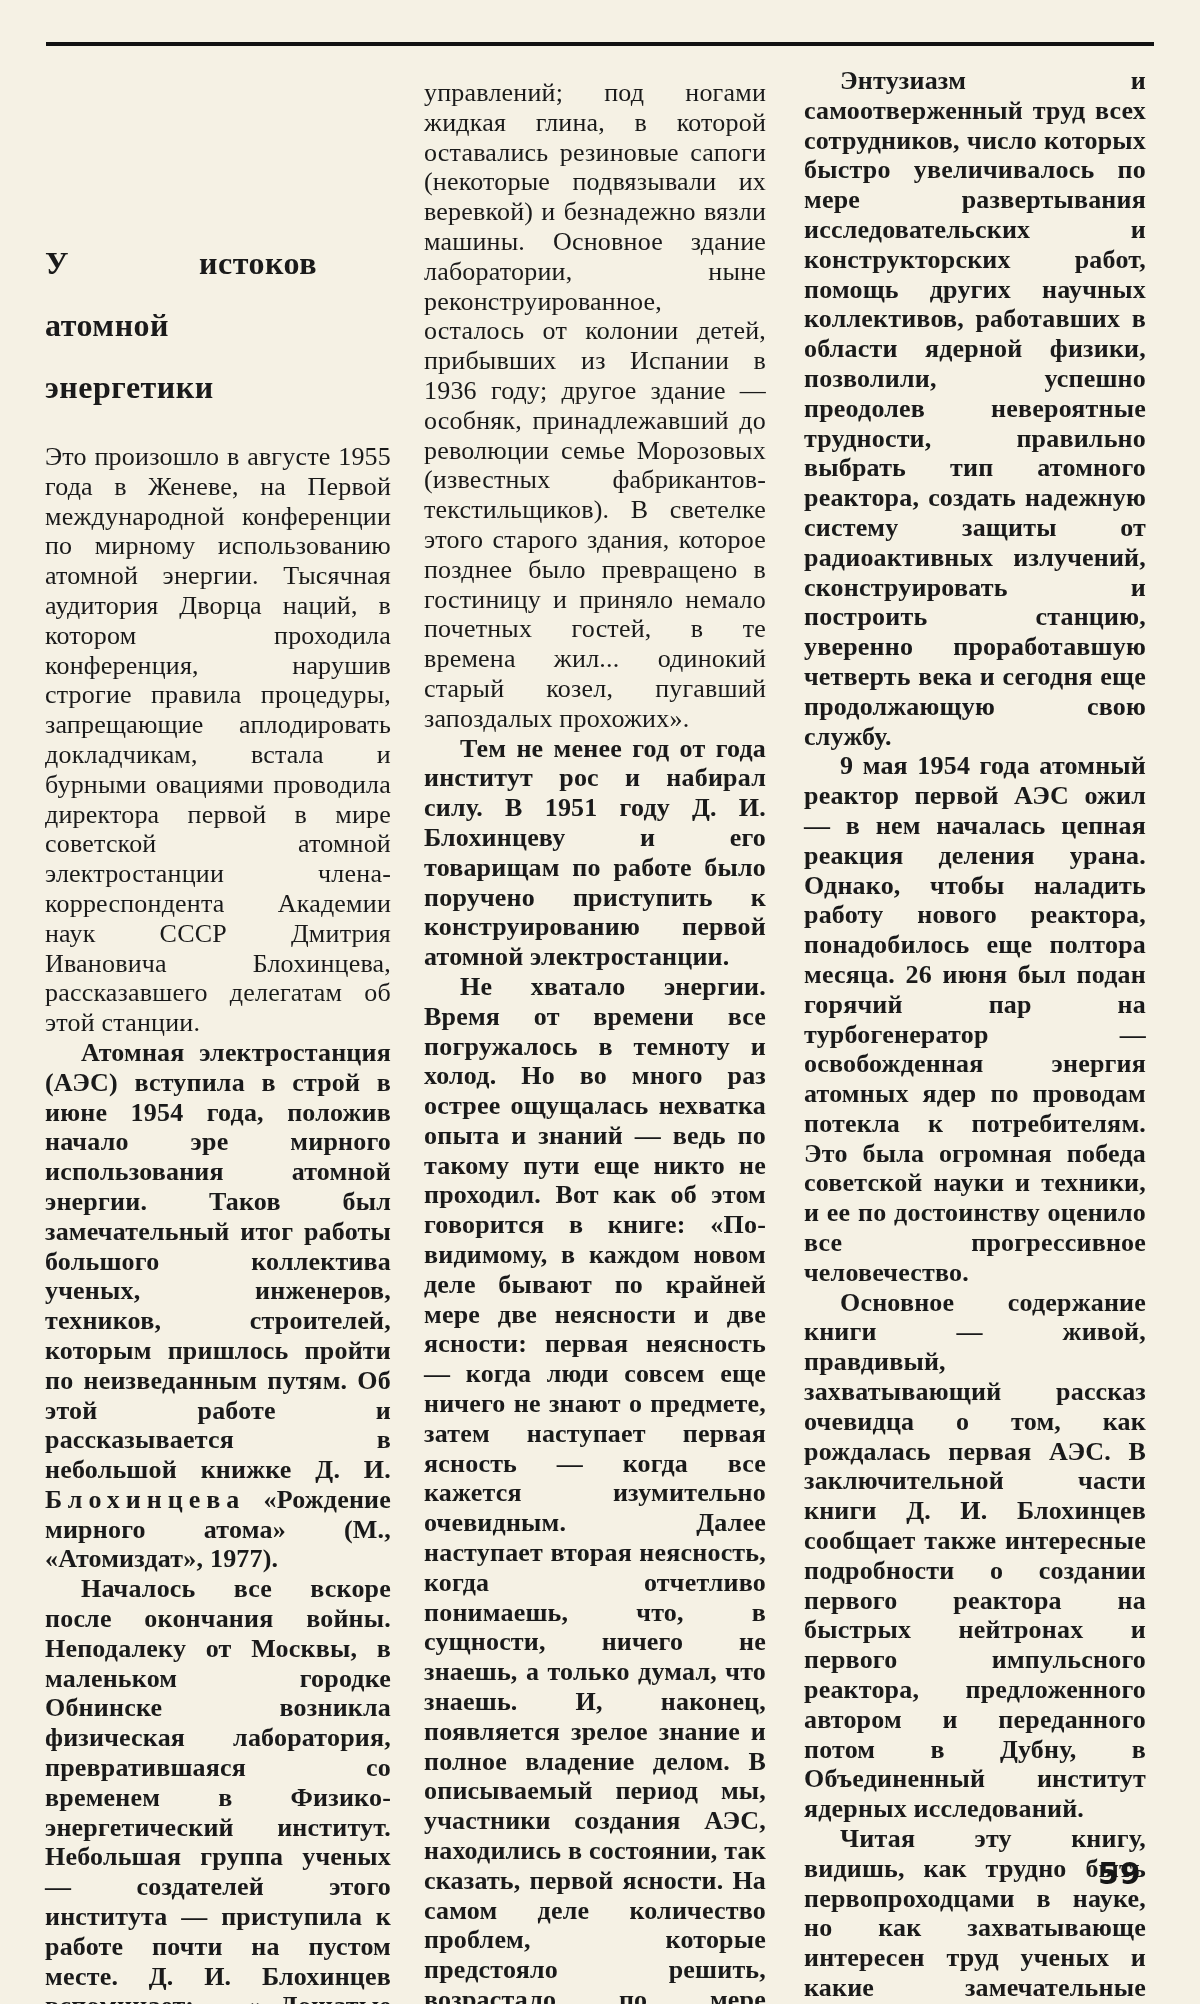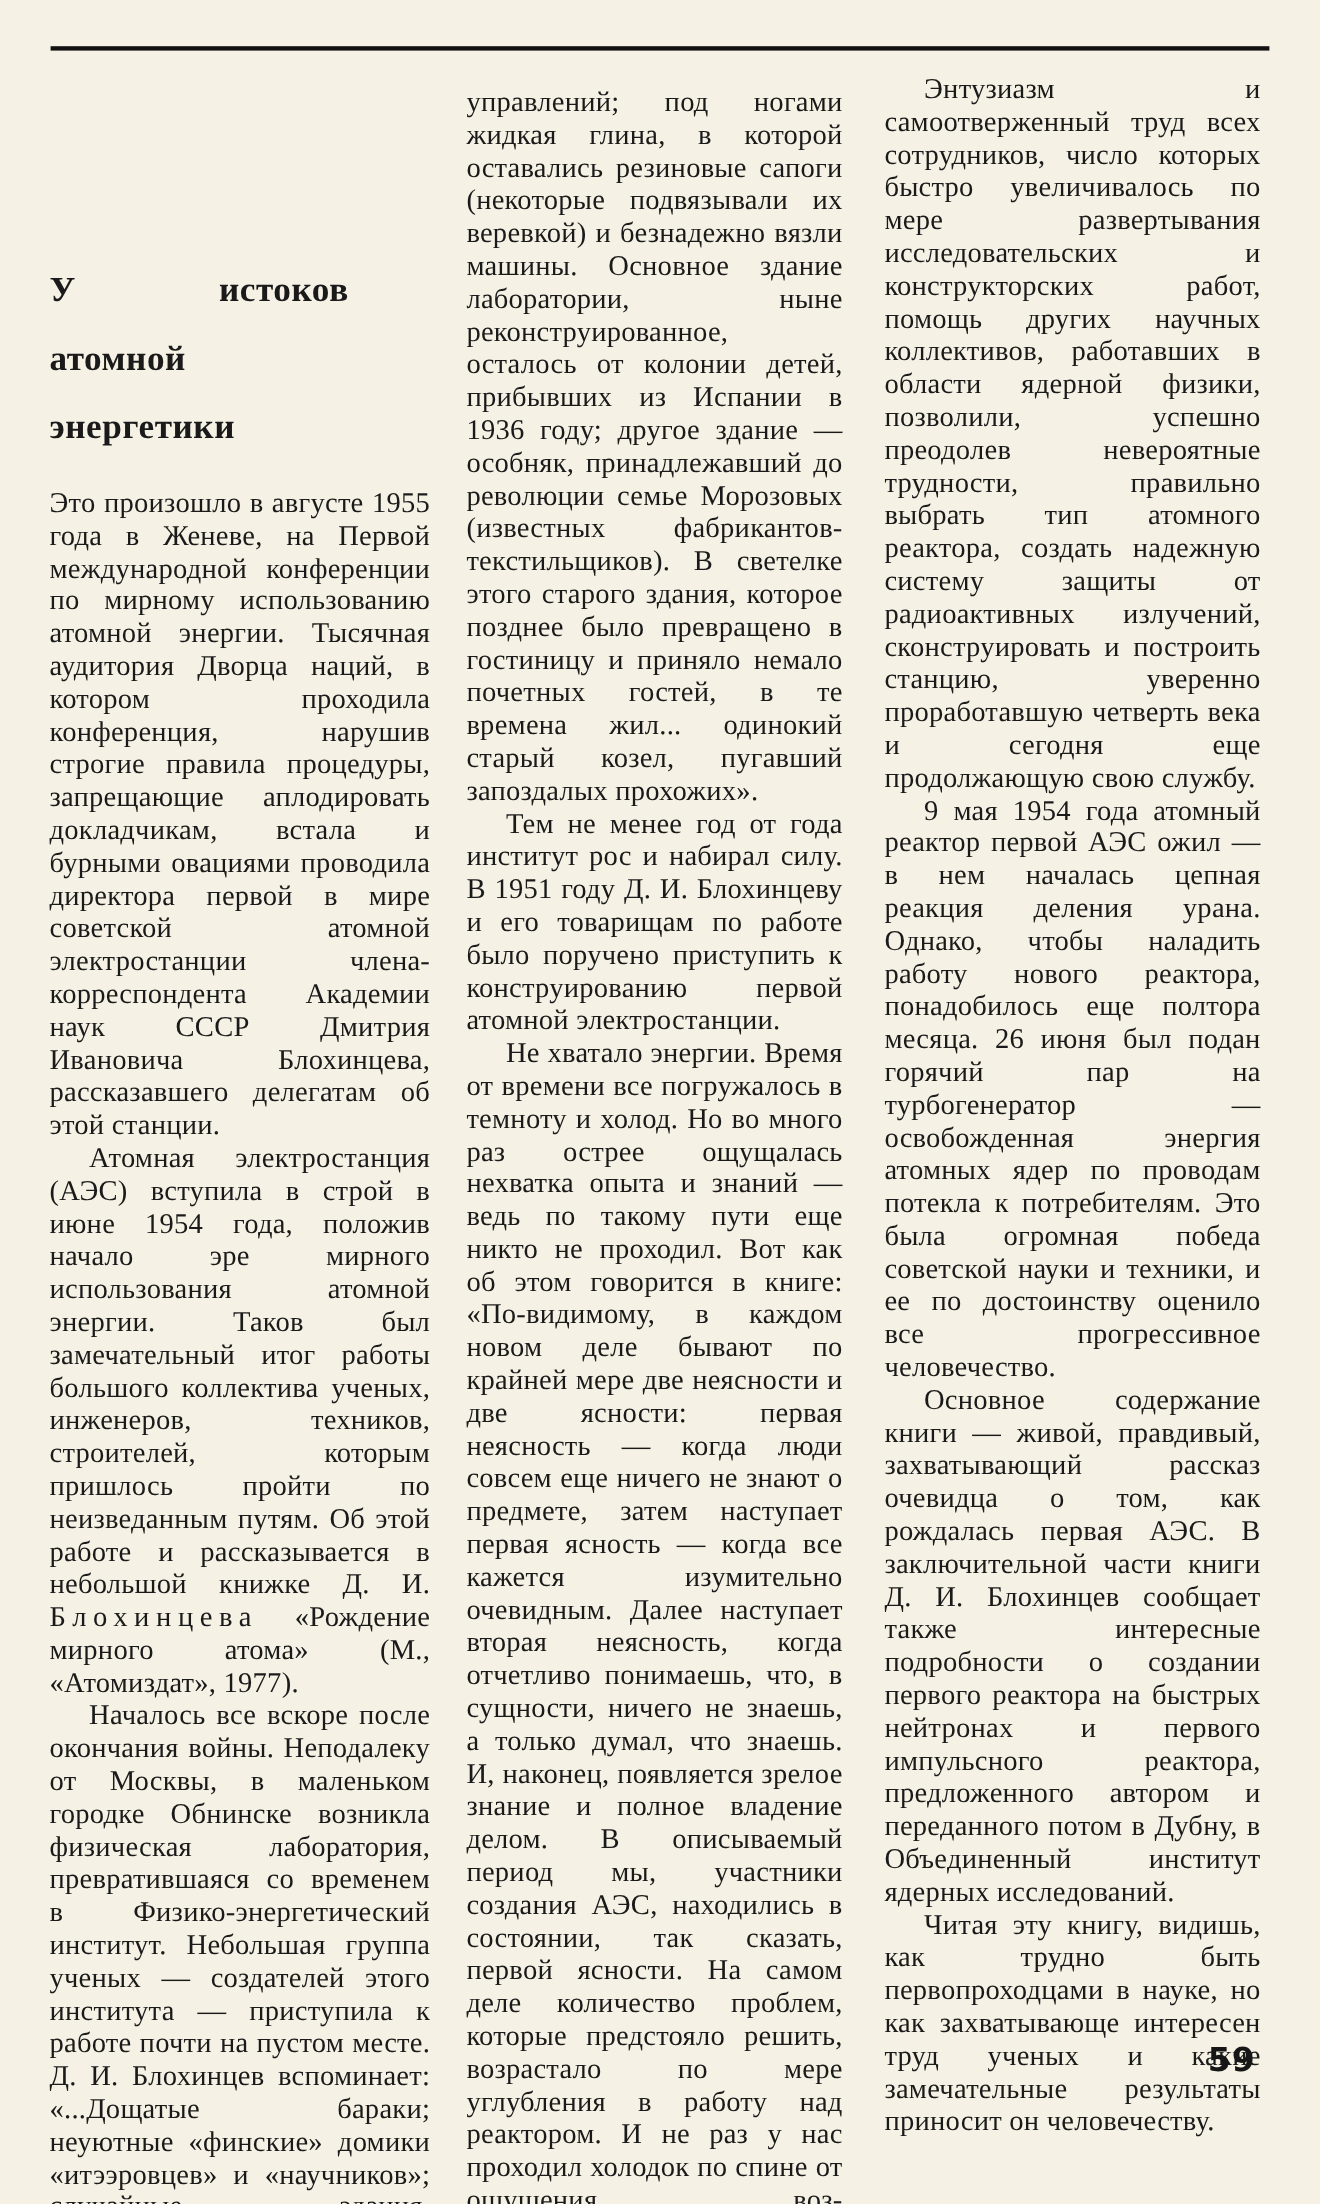--- a/index.html
+++ b/index.html
@@ -19,21 +19,21 @@
     position:absolute; top:66px;
     font-size:26px; line-height:29.8px;
     text-align:justify;
     letter-spacing:0.2px;
     hyphens:auto;
   }
   .col1 { left:45px;  width:346px; }
   .col2 { left:424px; width:342px;margin-top:12px; }
   .col3 { left:804px; width:342px; }
   .col p { margin:0; }
-  .ind { text-indent:36px; }
+  .ind { text-indent:36px;font-weight:bold; }
   .flow-out { text-align-last:justify; }
   .title {
     font-weight:bold;
     font-size:32px; line-height:62px;
     width:272px;
     margin:166px 0 24px 0;
     text-align:justify;
     letter-spacing:0.5px;
     hyphens:none;
   }

